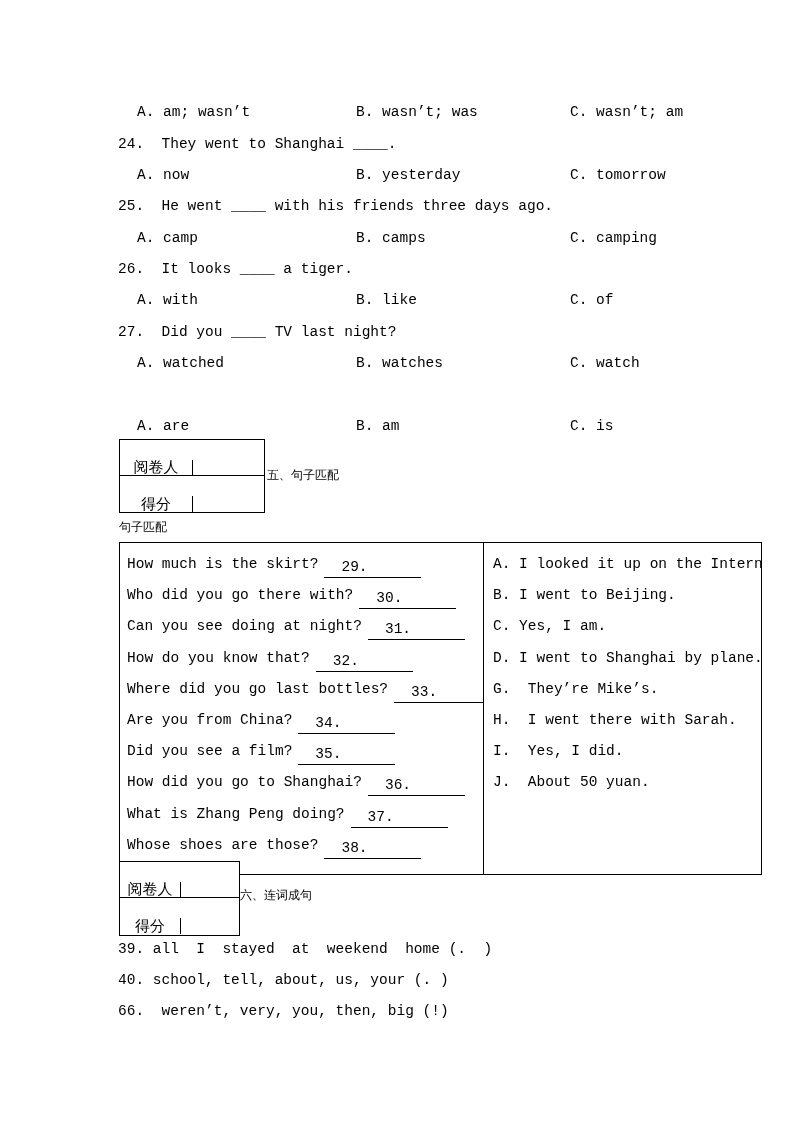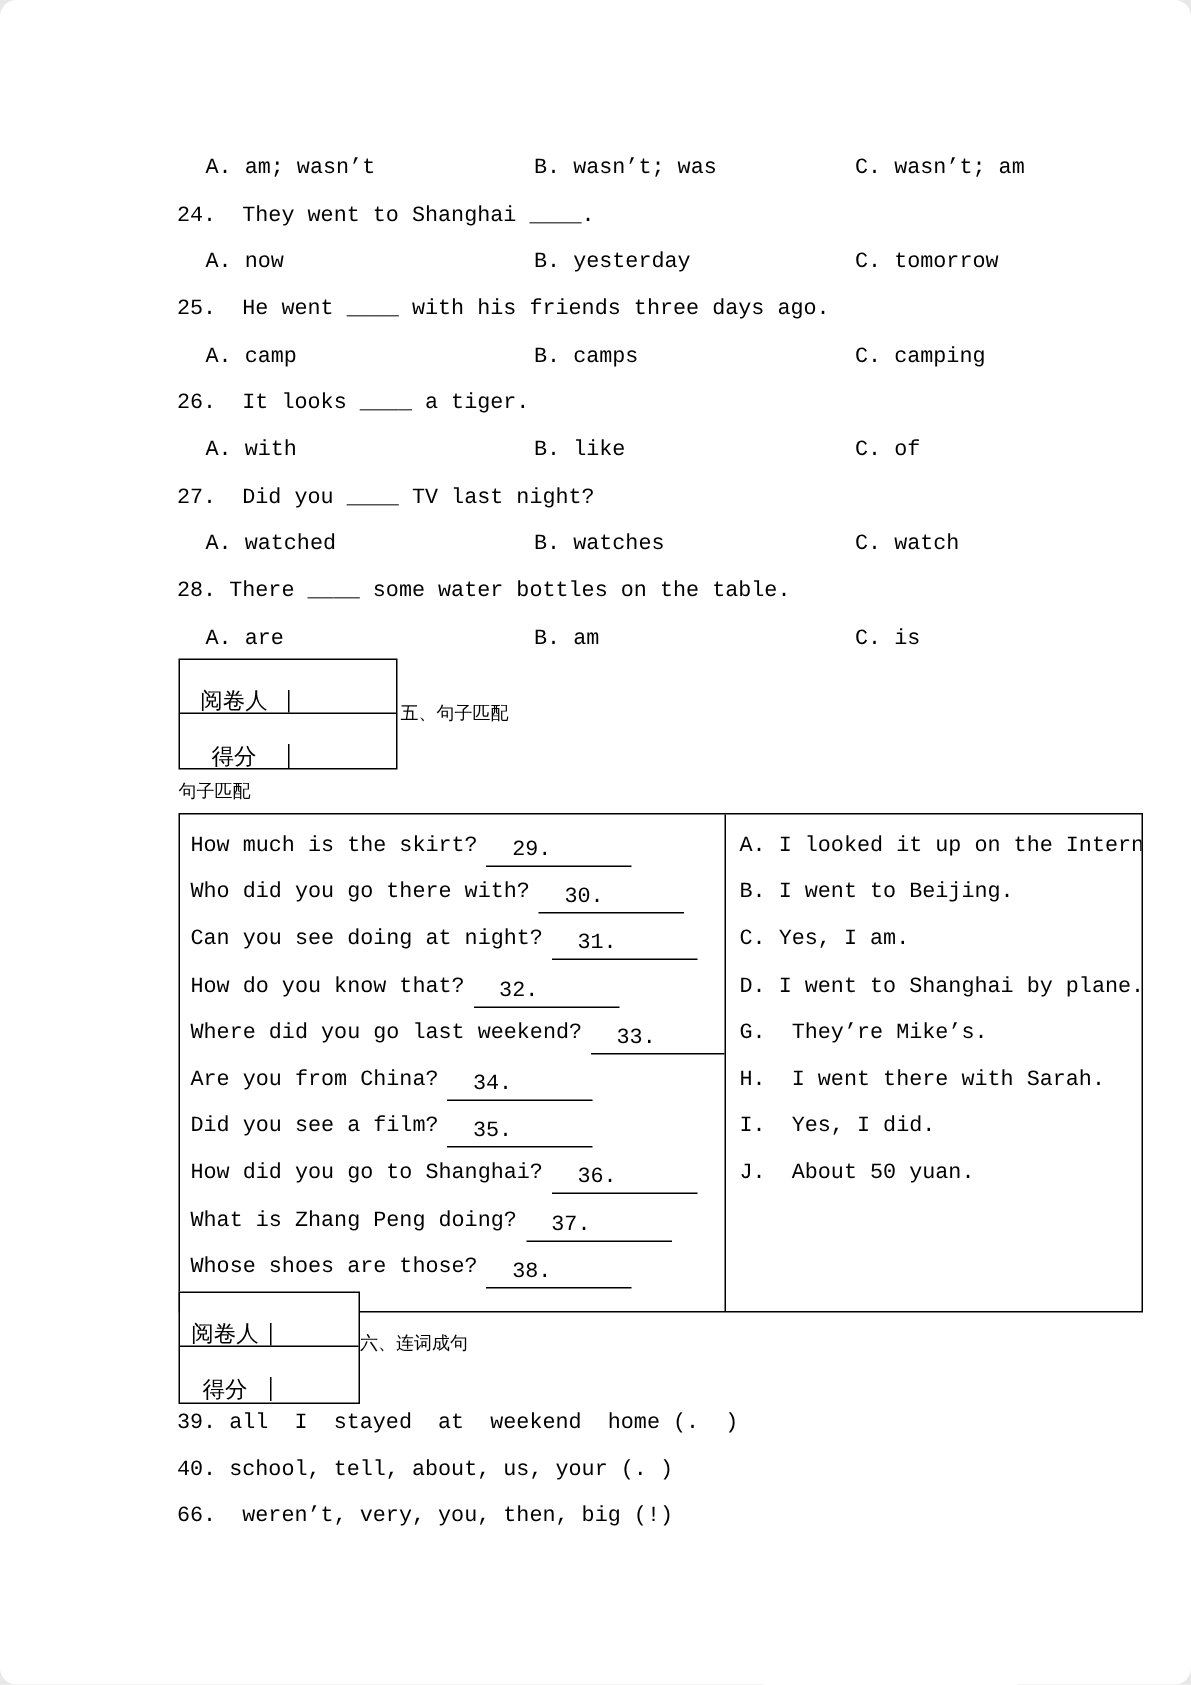--- a/index.html
+++ b/index.html
@@ -1,20 +1,20 @@
 <!DOCTYPE html>
 <html><head>
 <meta charset="utf-8">
 <style>
   html,body{margin:0;padding:0;background:#e8e8e8;}
   .page{
     position:relative;width:794px;height:1123px;margin:0 auto;
     background:#ffffff;color:#000000;
     font-family:"Liberation Mono","DejaVu Sans Mono",monospace;
-    font-size:14.5px;overflow:hidden;border-radius:11px;
+    font-size:14.5px;overflow:hidden;
   }
   .abs{position:absolute;white-space:pre;line-height:17px;}
   .zh{font-family:"DejaVu Sans","Liberation Sans",sans-serif;font-size:12px;line-height:19px;}
   
   .score-table{position:absolute;border:1px solid #000;box-sizing:border-box;background:#fff;}
   .sc-row{display:flex;height:36px;box-sizing:border-box;}
   .sc-row.first{border-bottom:1px solid #000;}
   .sc-label{
     border-right:1px solid #000;box-sizing:border-box;
     display:flex;align-items:center;justify-content:center;
@@ -59,21 +59,20 @@
   <div class="abs" style="left:118px;top:261px">26.  It looks ____ a tiger.</div>
   <div class="abs" style="left:137px;top:292px">A. with</div>
   <div class="abs" style="left:356px;top:292px">B. like</div>
   <div class="abs" style="left:570px;top:292px">C. of</div>
 
   <div class="abs" style="left:118px;top:324px">27.  Did you ____ TV last night?</div>
   <div class="abs" style="left:137px;top:355px">A. watched</div>
   <div class="abs" style="left:356px;top:355px">B. watches</div>
   <div class="abs" style="left:570px;top:355px">C. watch</div>
 
-  <div class="abs" style="left:118px;top:386px">28. There ____ some water bottles on the table.</div>
   <div class="abs" style="left:137px;top:418px">A. are</div>
   <div class="abs" style="left:356px;top:418px">B. am</div>
   <div class="abs" style="left:570px;top:418px">C. is</div>
 
   <div class="score-table t1" style="left:119px;top:439px;width:146px;height:74px">
     <div class="sc-row first">
       <div class="sc-label">阅卷人</div>
       <div class="sc-value"></div>
     </div>
     <div class="sc-row">
@@ -84,21 +83,21 @@
 
   <div class="abs zh" style="left:267px;top:466px">五、句子匹配</div>
   <div class="abs zh" style="left:119px;top:518px">句子匹配</div>
 
   <div class="match-table">
     <div class="m-left">
       <div class="m-row"><span>How much is the skirt?</span><span class="blank">29.</span></div>
       <div class="m-row"><span>Who did you go there with?</span><span class="blank">30.</span></div>
       <div class="m-row"><span>Can you see doing at night?</span><span class="blank">31.</span></div>
       <div class="m-row"><span>How do you know that?</span><span class="blank">32.</span></div>
-      <div class="m-row"><span>Where did you go last weekend?</span><span class="blank">33.</span></div>
+      <div class="m-row"><span>Where did you go last bottles?</span><span class="blank">33.</span></div>
       <div class="m-row"><span>Are you from China?</span><span class="blank">34.</span></div>
       <div class="m-row"><span>Did you see a film?</span><span class="blank">35.</span></div>
       <div class="m-row"><span>How did you go to Shanghai?</span><span class="blank">36.</span></div>
       <div class="m-row"><span>What is Zhang Peng doing?</span><span class="blank">37.</span></div>
       <div class="m-row"><span>Whose shoes are those?</span><span class="blank">38.</span></div>
     </div>
     <div class="m-right">
       <div class="m-row">A. I looked it up on the Internet.</div>
       <div class="m-row">B. I went to Beijing.</div>
       <div class="m-row">C. Yes, I am.</div>

